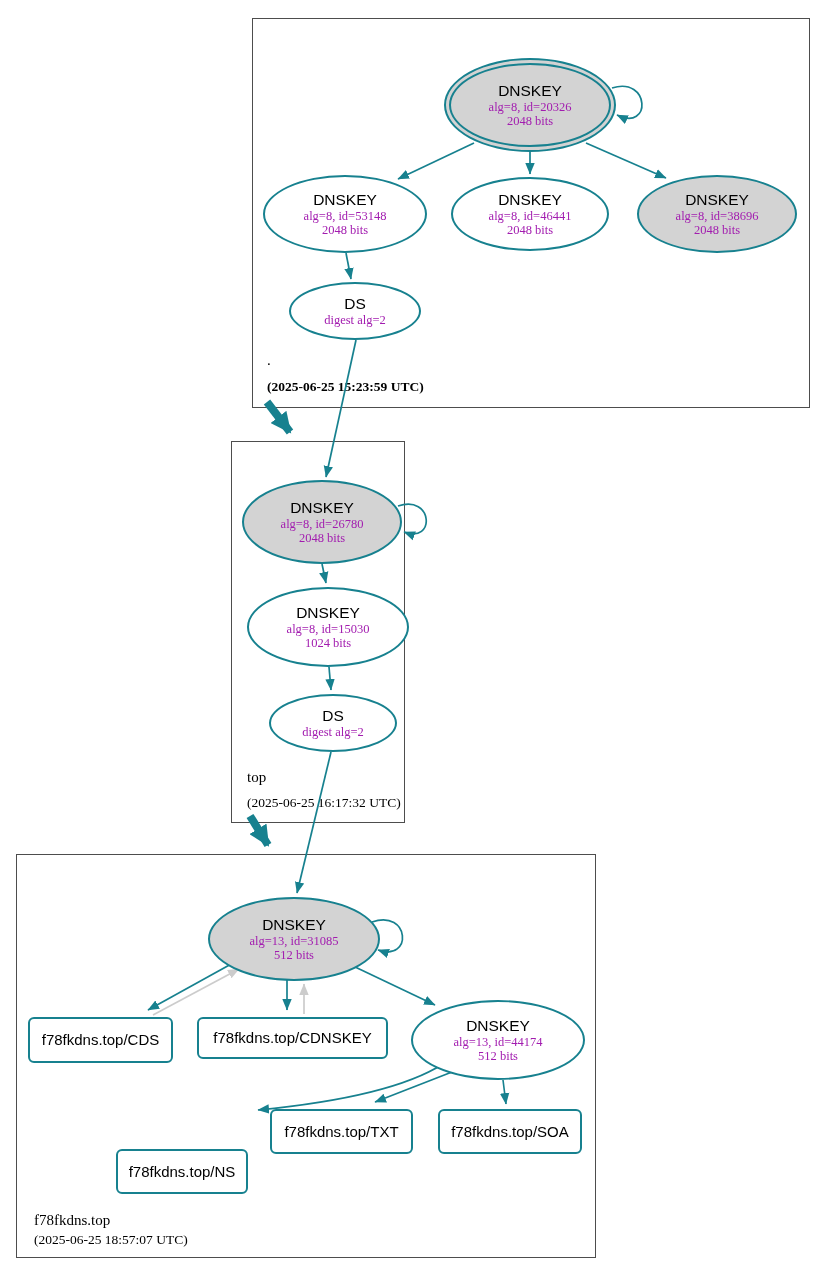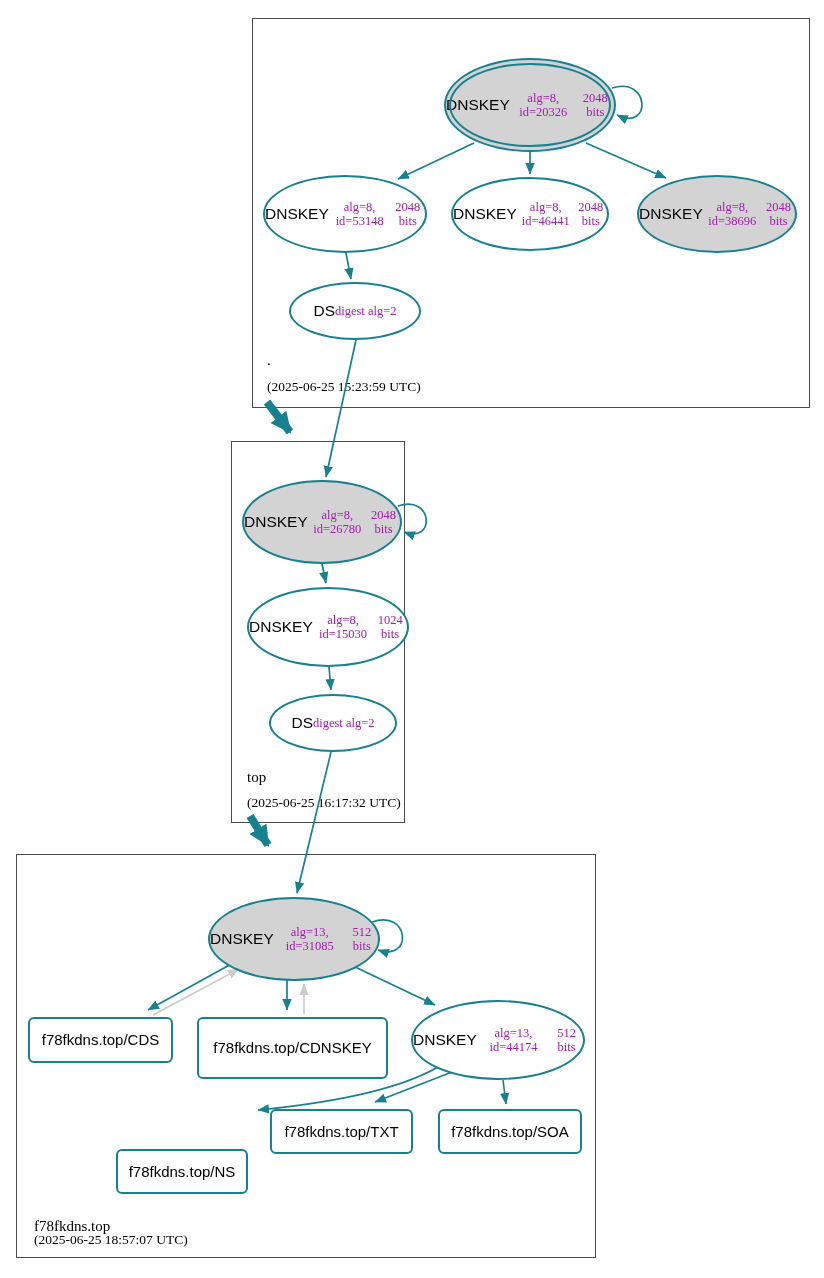--- a/index.html
+++ b/index.html
@@ -12,49 +12,49 @@
   }
   .zone-name{
     position:absolute;font-family:"Liberation Serif",serif;font-size:15px;color:#000;
   }
   .zone-time{
     position:absolute;font-family:"Liberation Serif",serif;font-size:13.5px;color:#000;
   }
   svg.edges{position:absolute;left:0;top:0;z-index:5;}
   .node{
     position:absolute;box-sizing:border-box;z-index:10;
-    display:flex;flex-direction:row;align-items:center;justify-content:center;
+    display:flex;flex-direction:column;align-items:center;justify-content:center;
     text-align:center;line-height:1.15;background:#fff;
   }
   .ell{border:2.2px solid #17818f;border-radius:50%;}
   .rect{border:2.2px solid #17818f;border-radius:6px;}
   .filled{background:#d3d3d3;}
   .double::before{
     content:"";position:absolute;left:3px;right:3px;top:3px;bottom:3px;
     border:2px solid #17818f;border-radius:50%;pointer-events:none;
   }
   .nt{font-family:"Liberation Sans",sans-serif;font-size:15.5px;color:#000;}
   .nd{font-family:"Liberation Serif",serif;font-size:12.5px;color:#a21caf;}
   .rl{font-family:"Liberation Sans",sans-serif;font-size:15px;color:#000;white-space:nowrap;}
 </style>
 </head>
 <body>
 
 <div class="zone-box" style="left:252px;top:18px;width:558px;height:390px;">
   <div class="zone-name" style="left:14px;bottom:38px;">.</div>
-  <div class="zone-time" style="left:14px;bottom:12px;">(2025-06-25 15:23:59 UTC)</div>
+  <div class="zone-time" style="left:14px;bottom:12px;font-weight:bold;">(2025-06-25 15:23:59 UTC)</div>
 </div>
 
 <div class="zone-box" style="left:231px;top:441px;width:174px;height:382px;">
   <div class="zone-name" style="left:15px;bottom:36px;">top</div>
   <div class="zone-time" style="left:15px;bottom:11px;">(2025-06-25 16:17:32 UTC)</div>
 </div>
 
 <div class="zone-box" style="left:16px;top:854px;width:580px;height:404px;">
-  <div class="zone-name" style="left:17px;bottom:22px;">f78fkdns.top</div>
+  <div class="zone-name" style="left:17px;bottom:28px;">f78fkdns.top</div>
   <div class="zone-time" style="left:17px;bottom:9px;margin-top:40px;">(2025-06-25 18:57:07 UTC)</div>
 </div>
 
 <svg class="edges" width="824" height="1278" viewBox="0 0 824 1278">
   <defs>
     <marker id="ah" markerUnits="userSpaceOnUse" markerWidth="13" markerHeight="11" refX="11" refY="5.5" orient="auto">
       <path d="M0,0.8 L11.5,5.5 L0,10.2 z" fill="#17818f"></path>
     </marker>
     <marker id="ahg" markerUnits="userSpaceOnUse" markerWidth="13" markerHeight="11" refX="11" refY="5.5" orient="auto">
       <path d="M0,0.8 L11.5,5.5 L0,10.2 z" fill="#cccccc"></path>
@@ -137,21 +137,21 @@
   <span class="nd">512 bits</span>
 </div>
 <div class="node ell" style="left:411px;top:1000px;width:174px;height:80px;">
   <span class="nt">DNSKEY</span>
   <span class="nd">alg=13, id=44174</span>
   <span class="nd">512 bits</span>
 </div>
 <div class="node rect" style="left:28px;top:1017px;width:145px;height:46px;">
   <span class="rl">f78fkdns.top/CDS</span>
 </div>
-<div class="node rect" style="left:197px;top:1017px;width:191px;height:62px;">
+<div class="node rect" style="left:197px;top:1017px;width:191px;height:42px;">
   <span class="rl">f78fkdns.top/CDNSKEY</span>
 </div>
 <div class="node rect" style="left:116px;top:1109px;width:132px;height:45px;margin-top:40px;">
   <span class="rl">f78fkdns.top/NS</span>
 </div>
 <div class="node rect" style="left:270px;top:1109px;width:143px;height:45px;">
   <span class="rl">f78fkdns.top/TXT</span>
 </div>
 <div class="node rect" style="left:438px;top:1109px;width:144px;height:45px;">
   <span class="rl">f78fkdns.top/SOA</span>

